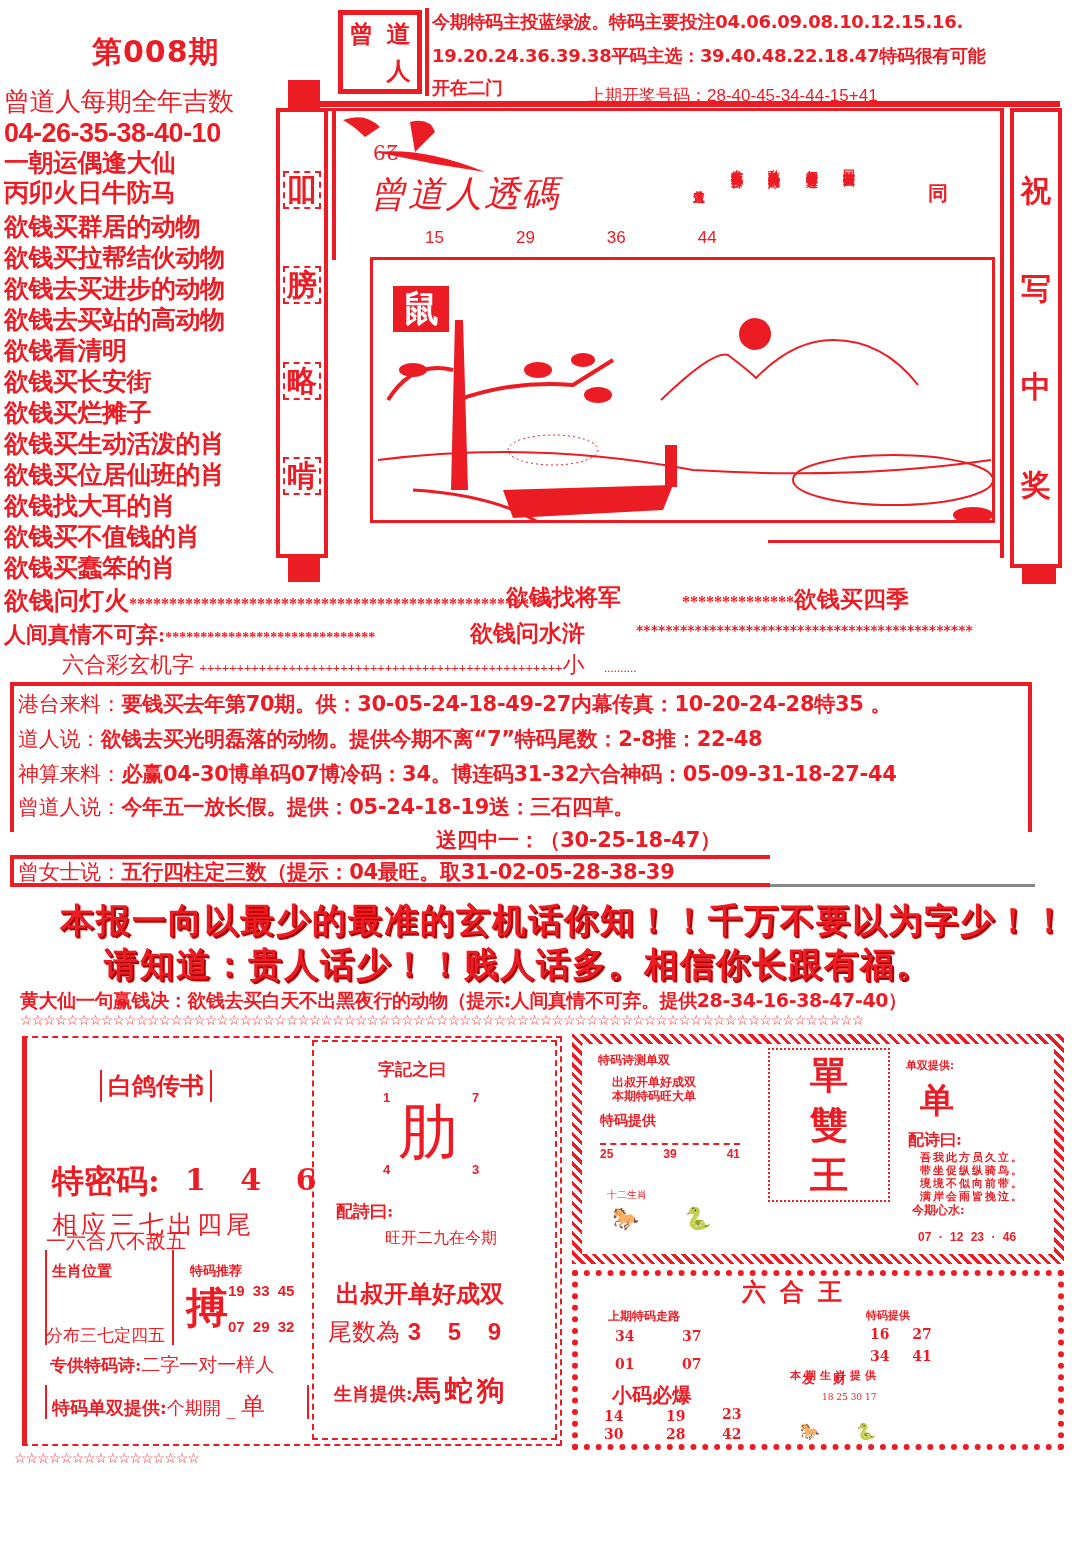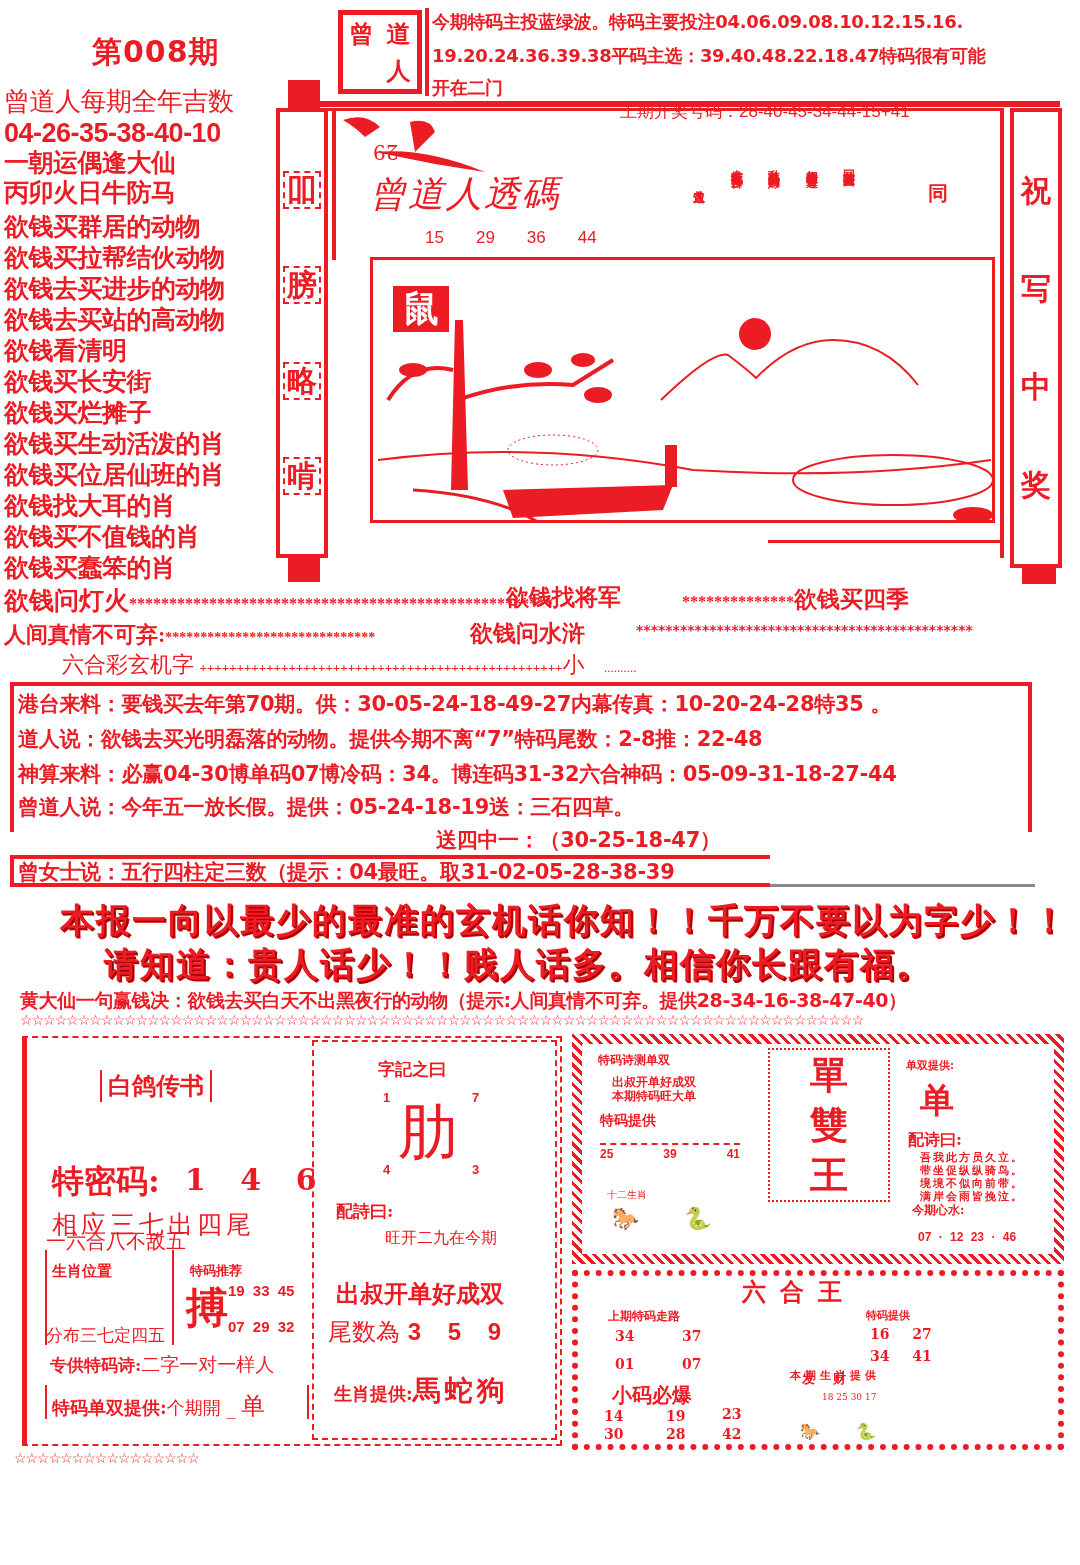--- a/index.html
+++ b/index.html
@@ -5,34 +5,34 @@
   html,body{margin:0;padding:0;background:#ffffff;}
   body{width:1080px;height:1565px;position:relative;overflow:hidden;
        font-family:"DejaVu Sans","Liberation Sans",sans-serif;color:#ec1c24;}
   .abs{position:absolute;}
   .b{font-weight:bold;}
   .issue{left:92px;top:32px;font-size:30px;font-weight:bold;letter-spacing:1px;}
   .logo{left:338px;top:10px;width:84px;height:84px;border:5px solid #ec1c24;box-sizing:border-box;
         display:grid;grid-template-columns:1fr 1fr;grid-template-rows:1fr 1fr;align-items:center;justify-items:center;
         font-size:24px;font-weight:bold;line-height:1;}
   .topline{left:432px;font-size:18px;font-weight:bold;white-space:nowrap;letter-spacing:-0.3px;}
-  .lastdraw{left:588px;top:100px;font-size:17px;white-space:nowrap;margin-left:32px;}
+  .lastdraw{left:588px;top:84px;font-size:17px;white-space:nowrap;}
   .hr-top{left:300px;top:101px;width:760px;height:6px;background:#ec1c24;}
   .leftcol{left:4px;font-size:25px;font-weight:bold;white-space:nowrap;line-height:1;letter-spacing:-0.5px;}
   .scroll{border:4px solid #ec1c24;box-sizing:border-box;display:flex;flex-direction:column;align-items:center;
           justify-content:space-around;padding:30px 0;}
   .scroll .ch{font-size:30px;font-weight:bold;border:2px dashed #ec1c24;padding:2px;line-height:1;}
   .scroll-cap{background:#ec1c24;}
   .frame{border:3px solid #ec1c24;box-sizing:border-box;}
   .vtext{writing-mode:vertical-rl;font-size:12px;font-weight:bold;letter-spacing:1px;}
   .stars{font-weight:bold;white-space:nowrap;overflow:hidden;font-size:20px;}
   .line2{font-size:23px;font-weight:bold;white-space:nowrap;font-family:Liberation Serif, serif;}
   .box-tips{left:10px;top:682px;width:1022px;height:150px;border:4px solid #ec1c24;box-sizing:border-box;border-bottom:none;}
   .tip{left:18px;font-size:21px;font-weight:bold;white-space:nowrap;letter-spacing:-0.3px;}
-  .tip .lbl{font-weight:bold;}
+  .tip .lbl{font-weight:normal;}
   .slogan{font-size:34px;font-weight:bold;white-space:nowrap;font-family:"DejaVu Serif","Liberation Serif",serif;
           text-shadow:1px 1px 0 #900,2px 2px 0 #c00;letter-spacing:2px;}
   .wavy{font-size:14px;letter-spacing:-1px;white-space:nowrap;overflow:hidden;}
   .panel{border:2px dashed #ec1c24;box-sizing:border-box;}
   .hatch{border:10px solid transparent;box-sizing:border-box;
          border-image:repeating-linear-gradient(45deg,#ec1c24 0 3px,#fff 3px 7px) 10;}
   .serif{font-family:"DejaVu Serif","Liberation Serif",serif;}
   .sm{font-size:13px;font-weight:bold;}
   .num{font-family:"Liberation Sans","DejaVu Sans",sans-serif;font-weight:bold;}
 </style>
@@ -85,21 +85,21 @@
 
 <div class="abs" style="left:328px;top:108px;width:676px;height:3px;background:#ec1c24"></div>
 <div class="abs" style="left:332px;top:110px;width:4px;height:150px;background:#ec1c24"></div>
 <svg class="abs" style="left:335px;top:112px" width="170" height="70">
   <path d="M8 8 Q30 0 45 15 L30 25 Q20 15 8 8 Z" fill="#ec1c24"></path>
   <path d="M75 10 Q95 5 100 20 L80 40 Z" fill="#ec1c24"></path>
   <path d="M40 40 Q90 35 150 60 L100 52 Z" fill="#ec1c24"></path>
 </svg>
 <div class="abs serif" style="left:373px;top:140px;font-size:20px;transform:rotate(180deg)">29</div>
 <div class="abs serif" style="left:370px;top:170px;font-size:36px;font-style:italic;letter-spacing:2px">曾道人透碼</div>
-<div class="abs num" style="left:425px;top:228px;font-size:17px;display:flex;gap:32px;font-weight:normal">
+<div class="abs num" style="left:425px;top:228px;font-size:17px;display:flex;gap:72px;font-weight:normal">
   <span>15</span>
   <span>29</span>
   <span>36</span>
   <span>44</span>
 </div>
 <div class="abs vtext" style="left:690px;top:180px">曾道人</div>
 <div class="abs vtext" style="left:728px;top:160px">雌人疯狂真多舌</div>
 <div class="abs vtext" style="left:765px;top:160px">乱蘸美美只为嫁</div>
 <div class="abs vtext" style="left:803px;top:160px">相夫教子道有道</div>
 <div class="abs vtext" style="left:840px;top:160px">同甘共苦在田园</div>

